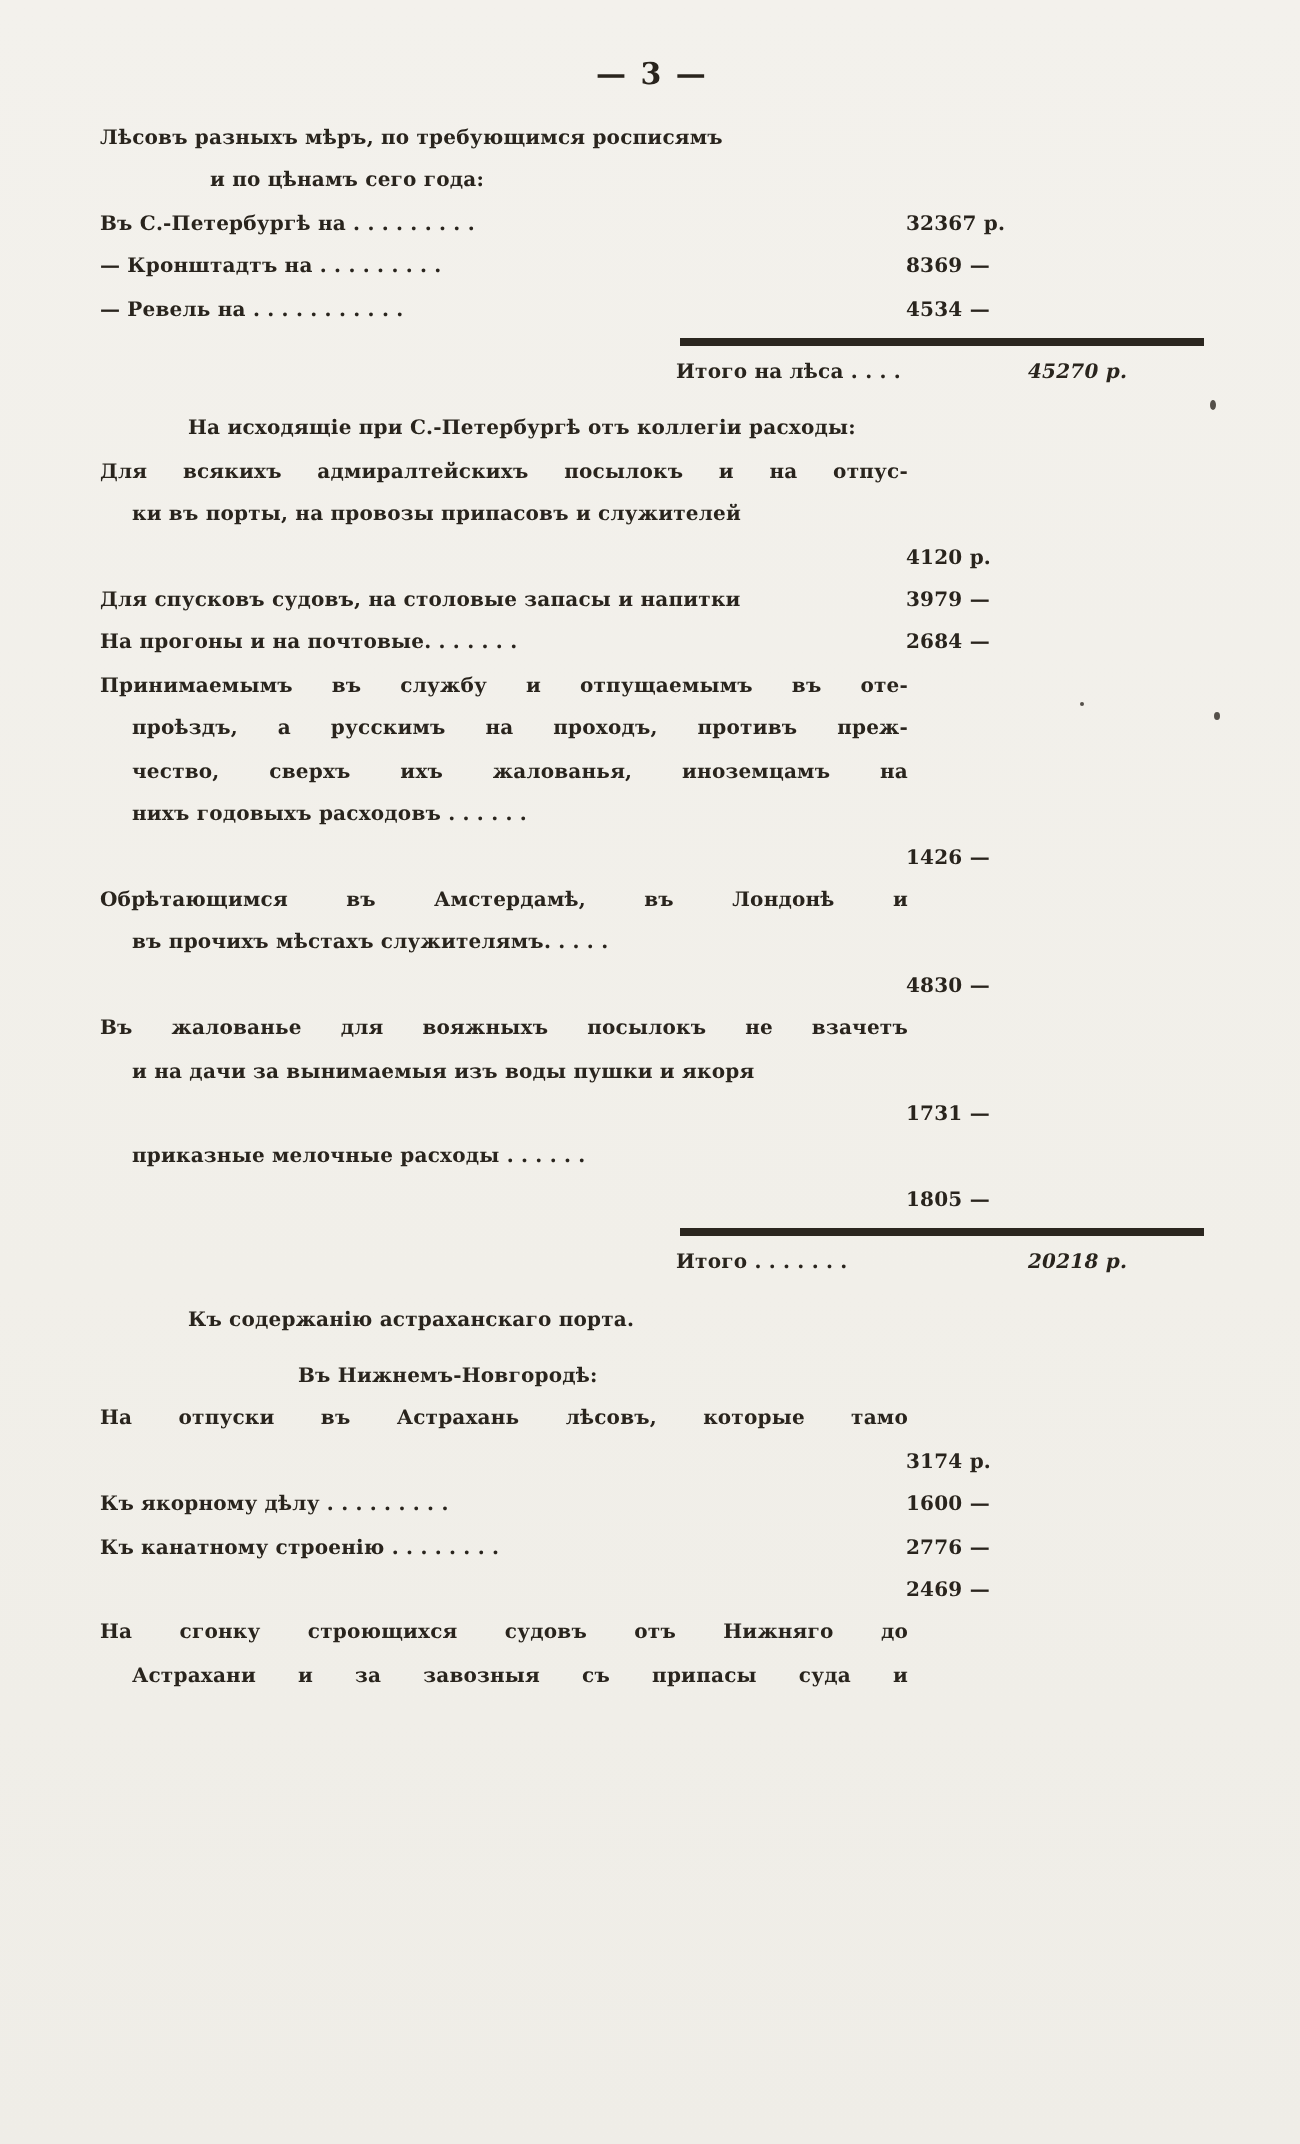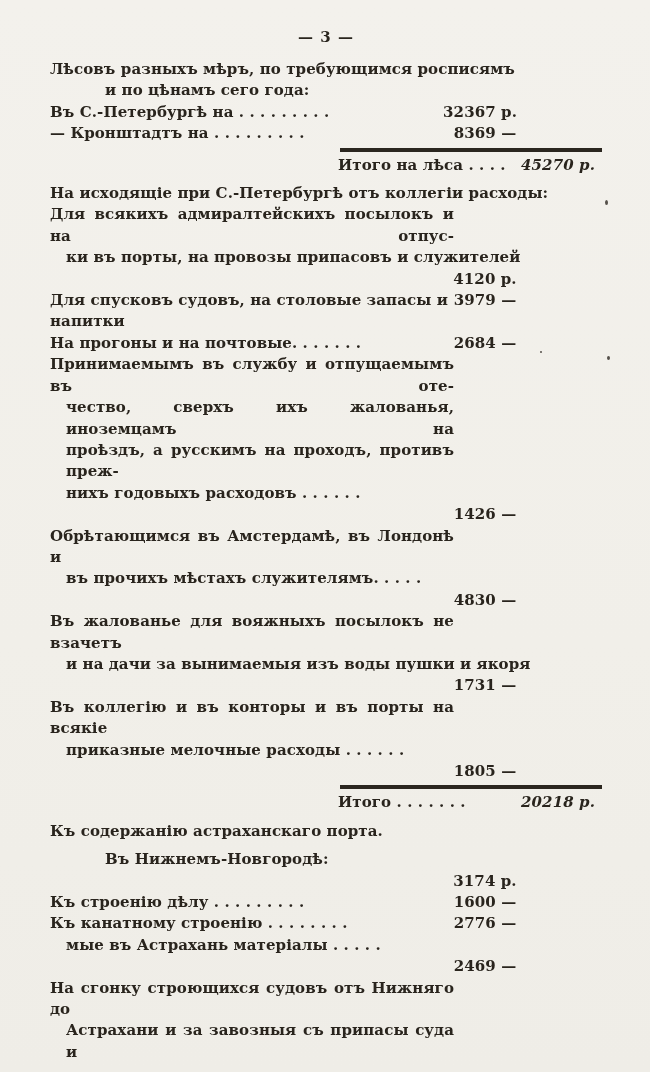--- a/index.html
+++ b/index.html
@@ -17,29 +17,29 @@
     background: linear-gradient(180deg, #f3f1ec 0%, #f1efe9 60%, #efede7 100%);
     overflow: hidden;
   }
   .content { position: absolute; left: 50px; top: 28px; width: 552px; }
   .pagenum {
     text-align: center; font-size: 15px; font-weight: 700;
     letter-spacing: 1px; margin-bottom: 13px;
   }
   .line {
     display: flex; align-items: baseline;
-    font-size: 15px; line-height: 21.4px; font-weight: 700;
+    font-size: 10px; line-height: 21.4px; font-weight: 700;
     letter-spacing: 0.1px;
   }
   .txt { flex: 0 1 auto; }
   .line.cont  { padding-left: 16px; flex-direction: column; }
   .line.sub   { padding-left: 55px; }
   .line.total { padding-left: 288px; }
-  .line.gap   { margin-top: 7px; }
-  .amt { margin-left: auto; white-space: nowrap; text-align: center; }
+  .line.gap   { margin-top: 7px; margin-left: 44px; }
+  .amt { margin-left: auto; white-space: nowrap; text-align: left; }
   .amt.inner { min-width: 64px; margin-right: 85px; }
   .amt.outer { min-width: 64px; }
   .total .amt.outer, .grand .amt.outer { min-width: 88px; font-style: italic; }
   .j-col  { width: 404px; text-align: justify; text-align-last: justify; }
   .cont .j-col { width: 388px; }
   .rule {
     height: 2px; width: 262px;
     border-top: 3px solid #2b261f;
     border-bottom: 1px solid #2b261f;
     margin: 3px 0 3px auto;
@@ -66,20 +66,24 @@
           <span class="txt">и по цѣнамъ сего года:</span>
         </div>
         <div class="line item">
           <span class="txt">Въ С.-Петербургѣ на . . . . . . . . .</span>
           <span class="amt inner">32367 р.</span>
         </div>
         <div class="line item">
           <span class="txt">— Кронштадтъ на . . . . . . . . .</span>
           <span class="amt inner">8369 —</span>
         </div>
+        <div class="line item">
+          <span class="txt">— Ревель на . . . . . . . . . . .</span>
+          <span class="amt inner">4534 —</span>
+        </div>
         <div class="rule"></div>
         <div class="line total">
           <span class="txt">Итого на лѣса . . . .</span>
           <span class="amt outer">45270 р.</span>
         </div>
         <div class="line item gap">
           <span class="txt">На исходящіе при С.-Петербургѣ отъ коллегіи расходы:</span>
         </div>
         <div class="line item">
           <span class="txt j-col">Для всякихъ адмиралтейскихъ посылокъ и на отпус-</span>
@@ -93,74 +97,73 @@
           <span class="amt inner">3979 —</span>
         </div>
         <div class="line item">
           <span class="txt">На прогоны и на почтовые. . . . . . .</span>
           <span class="amt inner">2684 —</span>
         </div>
         <div class="line item">
           <span class="txt j-col">Принимаемымъ въ службу и отпущаемымъ въ оте-</span>
         </div>
         <div class="line cont">
-          <span class="txt j-col">чество, сверхъ ихъ жалованья, иноземцамъ на</span>
+          <span class="txt j-col">проѣздъ, а русскимъ на проходъ, противъ преж-</span>
         </div>
         <div class="line cont">
-          <span class="txt j-col">проѣздъ, а русскимъ на проходъ, противъ преж-</span>
+          <span class="txt j-col">чество, сверхъ ихъ жалованья, иноземцамъ на</span>
         </div>
         <div class="line cont">
           <span class="txt">нихъ годовыхъ расходовъ . . . . . .</span>
           <span class="amt inner">1426 —</span>
         </div>
         <div class="line item">
           <span class="txt j-col">Обрѣтающимся въ Амстердамѣ, въ Лондонѣ и</span>
         </div>
         <div class="line cont">
           <span class="txt">въ прочихъ мѣстахъ служителямъ. . . . .</span>
           <span class="amt inner">4830 —</span>
         </div>
         <div class="line item">
           <span class="txt j-col">Въ жалованье для вояжныхъ посылокъ не взачетъ</span>
         </div>
         <div class="line cont">
           <span class="txt">и на дачи за вынимаемыя изъ воды пушки и якоря</span>
           <span class="amt inner">1731 —</span>
         </div>
-        <div class="line item">
-          <span class="txt j-col">Въ коллегію и въ конторы и въ порты на всякіе</span>
-        </div>
         <div class="line cont">
           <span class="txt">приказные мелочные расходы . . . . . .</span>
           <span class="amt inner">1805 —</span>
         </div>
         <div class="rule"></div>
         <div class="line total">
           <span class="txt">Итого . . . . . . .</span>
           <span class="amt outer">20218 р.</span>
         </div>
         <div class="line item gap">
           <span class="txt">Къ содержанію астраханскаго порта.</span>
         </div>
         <div class="line sub gap">
           <span class="txt">Въ Нижнемъ-Новгородѣ:</span>
         </div>
+        <div class="line item">
+          <span class="txt j-col">На отпуски въ Астрахань лѣсовъ, которые тамо</span>
+        </div>
         <div class="line cont">
           <span class="amt inner">3174 р.</span>
         </div>
         <div class="line item">
-          <span class="txt">Къ строенію дѣлу . . . . . . . . .</span>
+          <span class="txt">Къ якорному дѣлу . . . . . . . . .</span>
           <span class="amt inner">1600 —</span>
         </div>
         <div class="line item">
           <span class="txt">Къ канатному строенію . . . . . . . .</span>
           <span class="amt inner">2776 —</span>
         </div>
         <div class="line cont">
-          <span class="txt">мые въ Астрахань матеріалы . . . . .</span>
           <span class="amt inner">2469 —</span>
         </div>
         <div class="line item">
           <span class="txt j-col">На сгонку строющихся судовъ отъ Нижняго до</span>
         </div>
         <div class="line cont">
           <span class="txt j-col">Астрахани и за завозныя съ припасы суда и</span>
         </div>
       </div>
 

